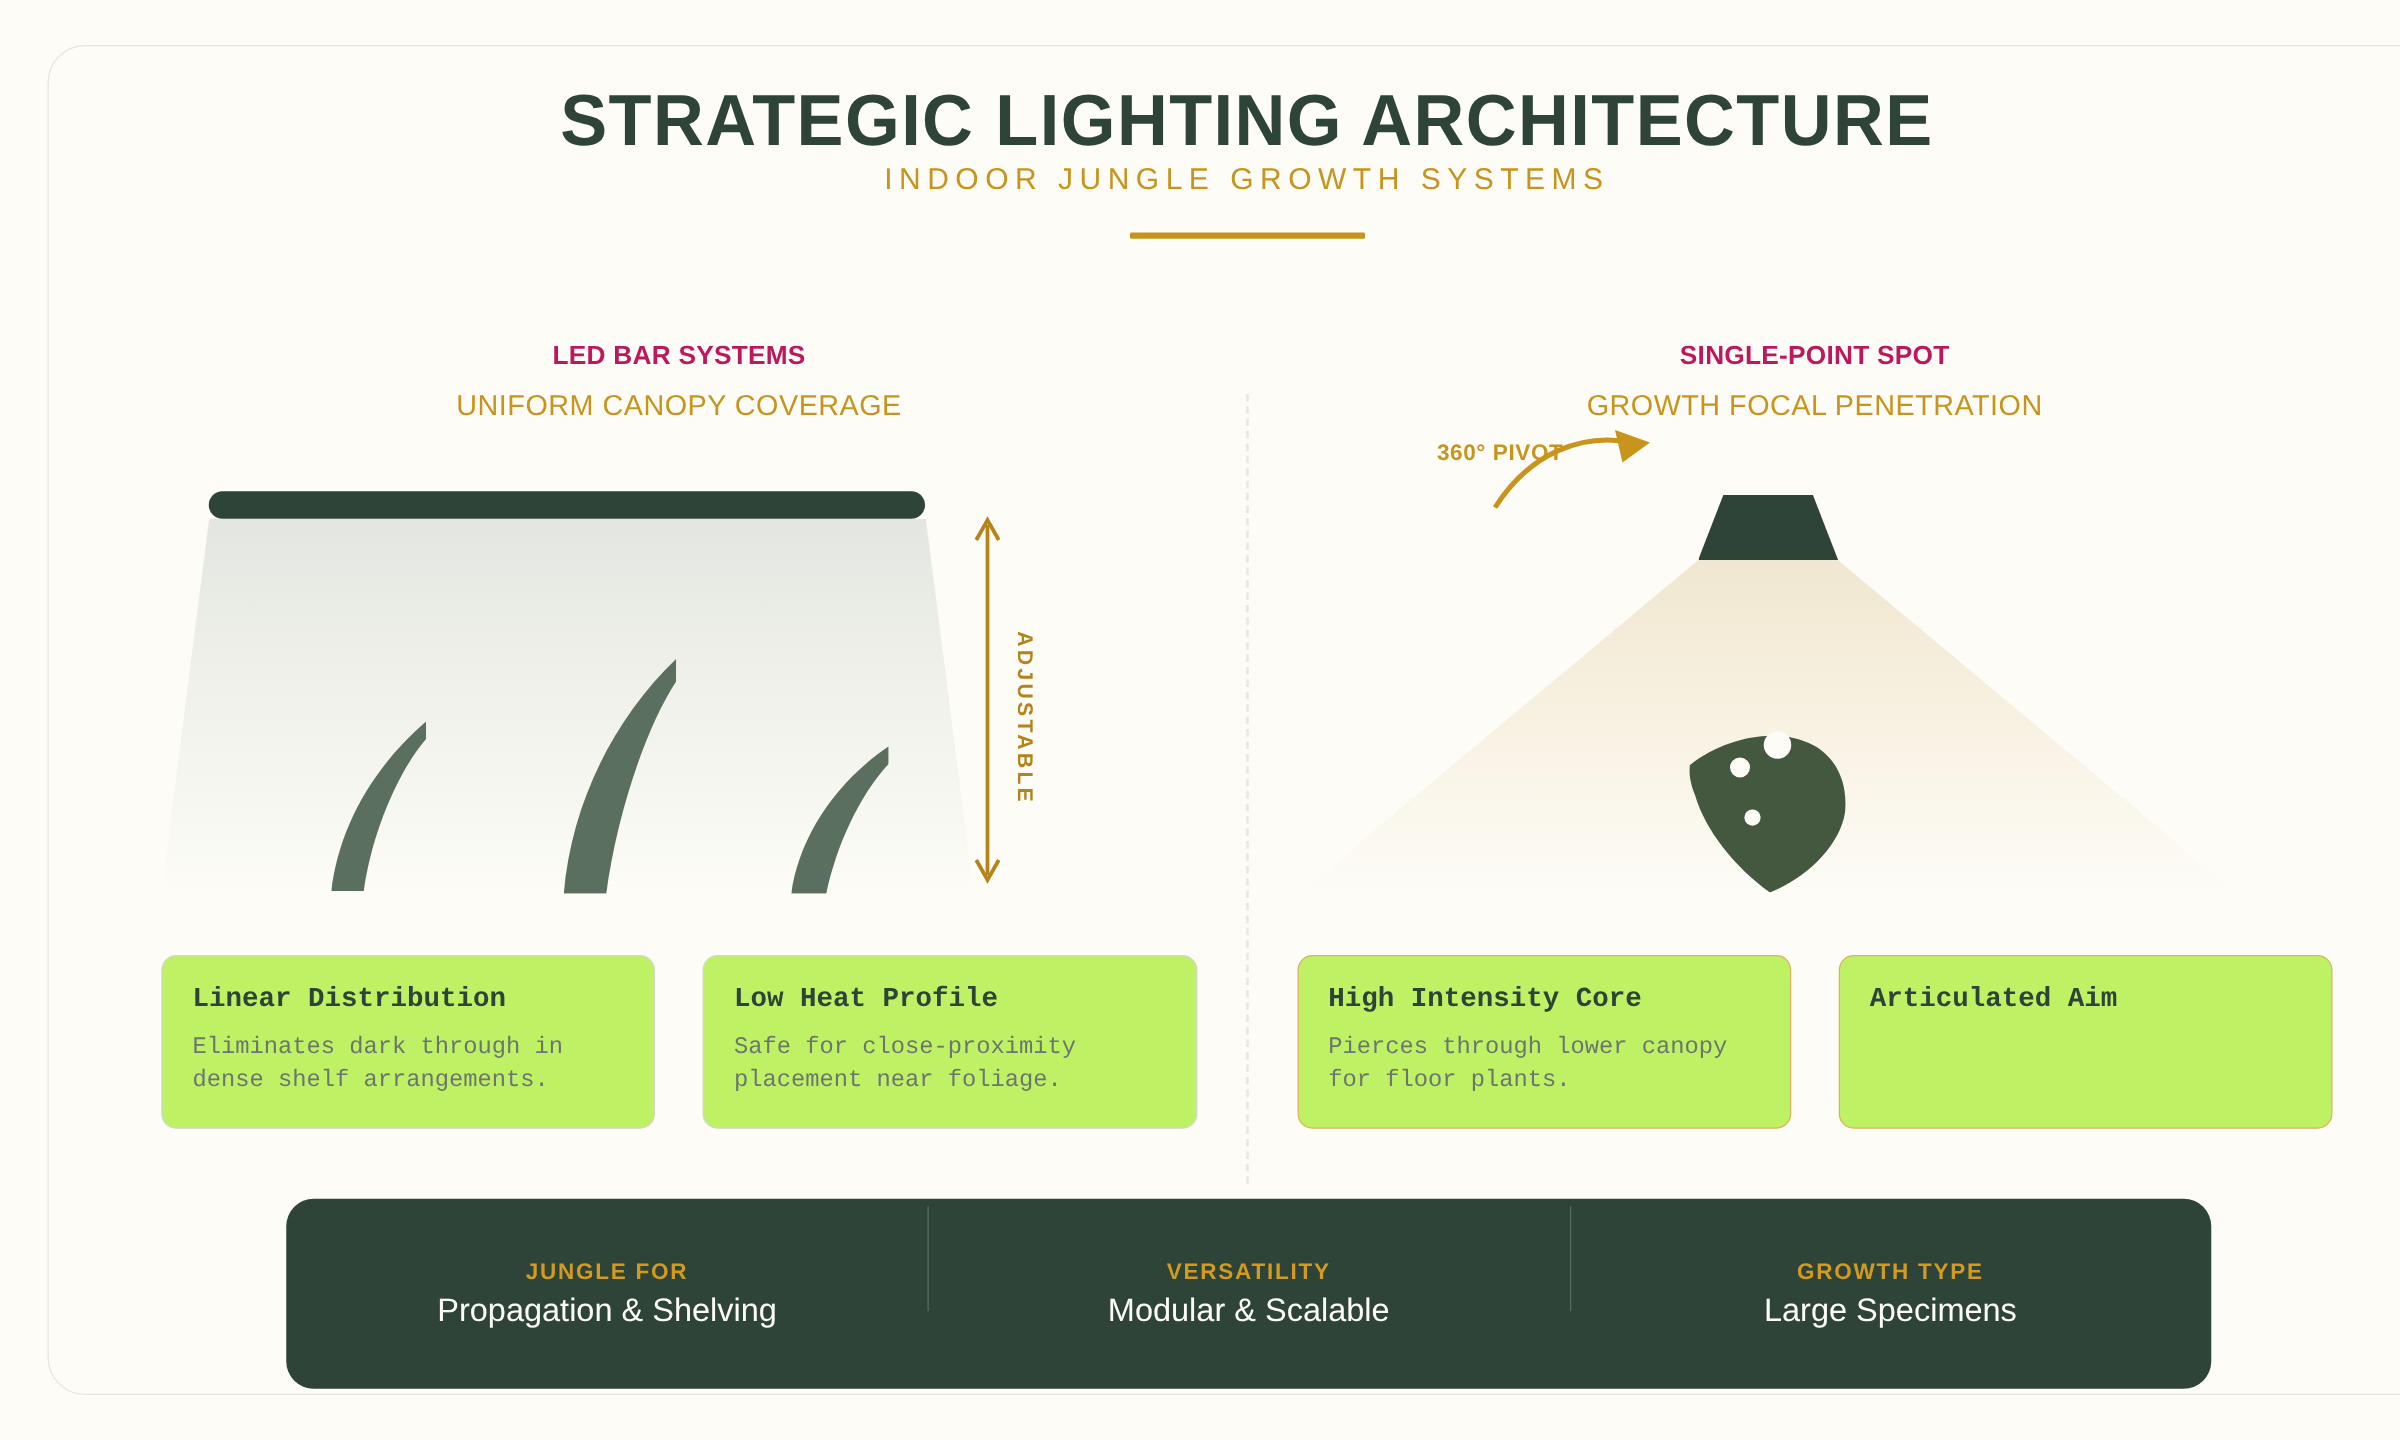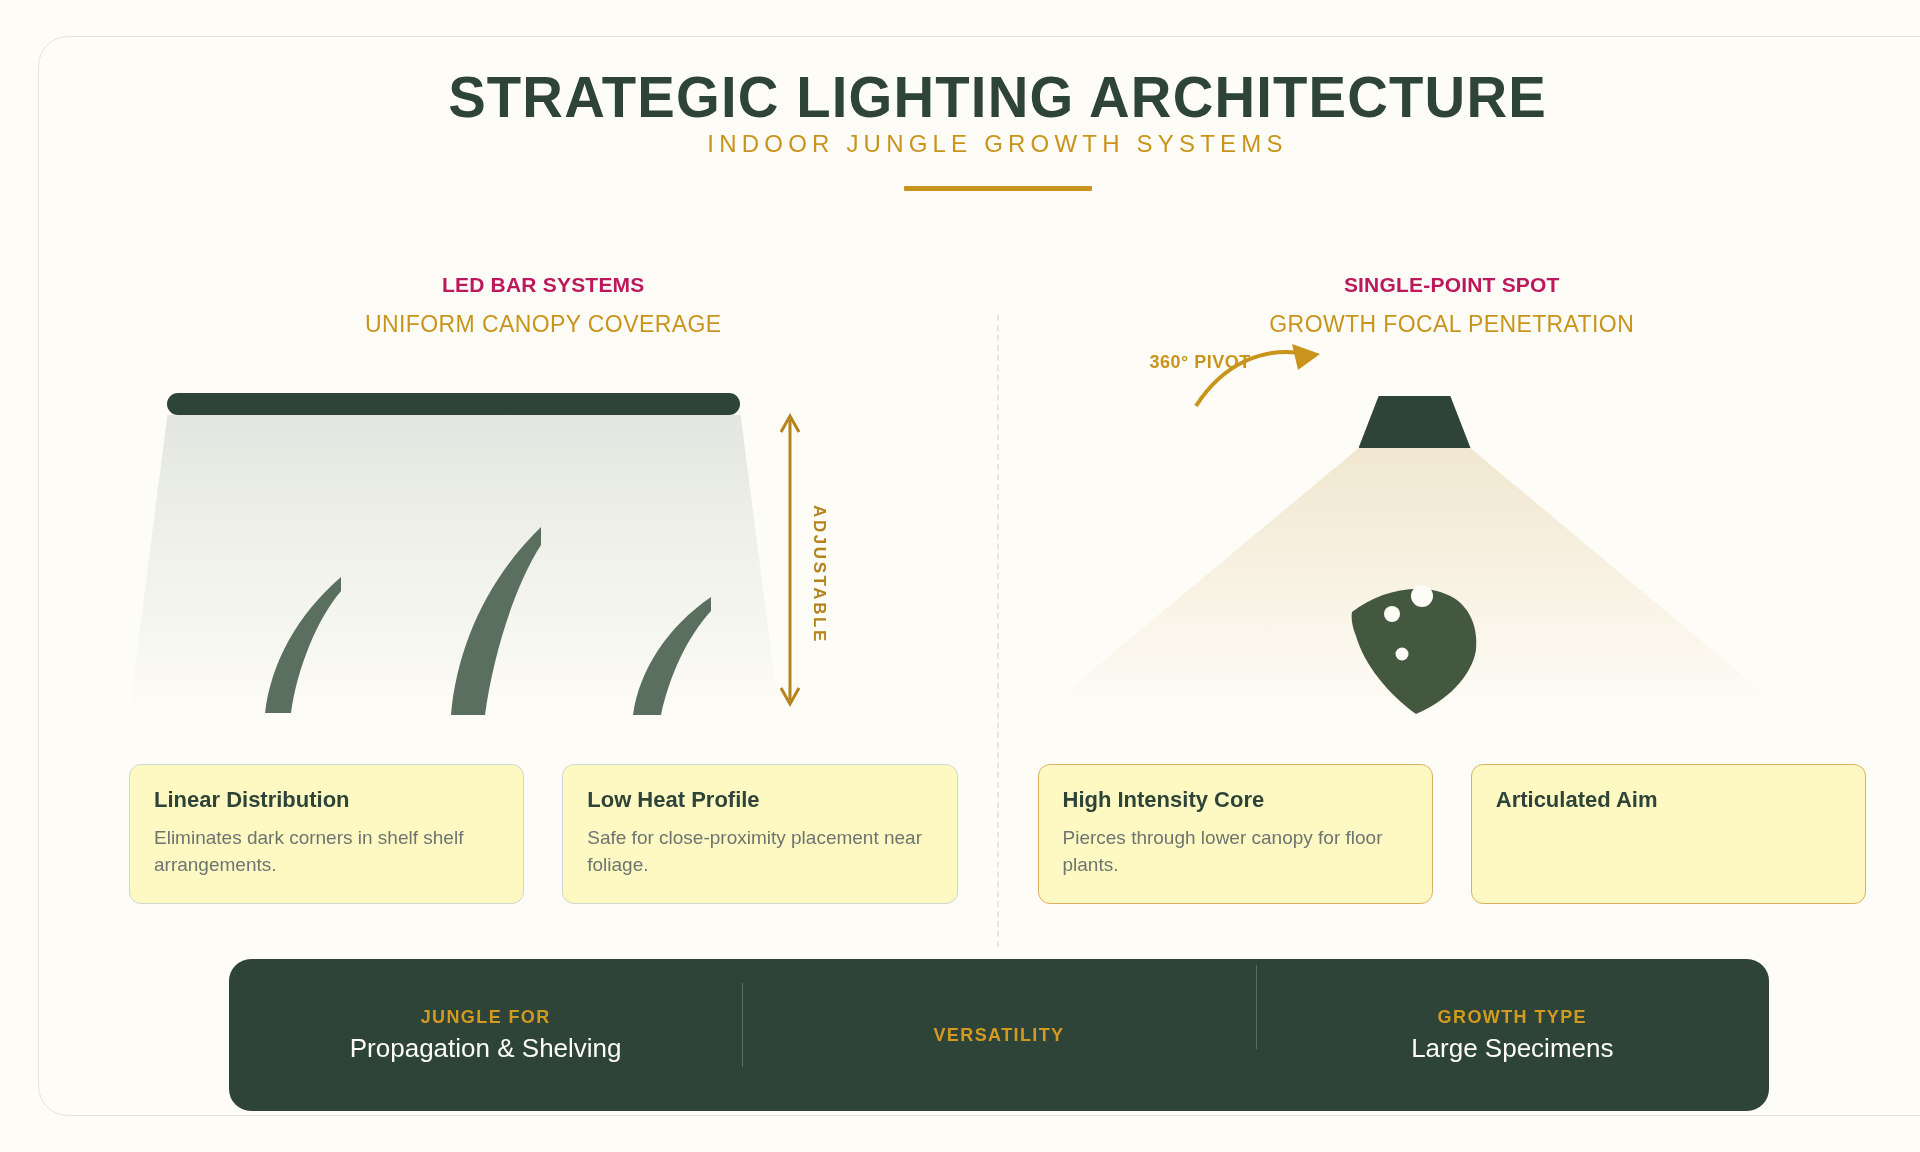--- a/index.html
+++ b/index.html
@@ -171,22 +171,23 @@
     width: 130px; height: 146px;
   }
 
   
   .cards { display: flex; gap: 38px; margin-top: 22px; }
   .card {
     flex: 1;
     box-sizing: border-box;
     border-radius: 12px;
     padding: 22px 24px 24px 24px;
-    background: #fef9c3;
+    background: #bef264;
     min-height: 120px;
+    font-family: Liberation Mono, monospace;
   }
   .card-left  { border: 1.5px solid #cfd8ce; }
   .card-right { border: 1.5px solid #dcb25f; }
   .card-title {
     font-size: 22px;
     font-weight: bold;
     color: #2e4438;
     margin-bottom: 12px;
   }
   .card-body {
@@ -265,21 +266,21 @@
             <polyline points="2,22 11,6 20,22" fill="none" stroke="#b5831a" stroke-width="3"></polyline>
             <polyline points="2,278 11,294 20,278" fill="none" stroke="#b5831a" stroke-width="3"></polyline>
           </svg>
           <div class="adj-label">ADJUSTABLE</div>
         </div>
       </div>
 
       <div class="cards">
         <div class="card card-left">
           <div class="card-title">Linear Distribution</div>
-          <div class="card-body">Eliminates dark corners in shelf shelf arrangements.</div>
+          <div class="card-body">Eliminates dark through in dense shelf arrangements.</div>
         </div>
         <div class="card card-left">
           <div class="card-title">Low Heat Profile</div>
           <div class="card-body">Safe for close-proximity placement near foliage.</div>
         </div>
       </div>
     </div>
 
     <div class="column col-right">
       <div class="col-head">
@@ -317,20 +318,21 @@
     </div>
   </div>
 
   <div class="footer">
     <div class="footer-cell">
       <div class="footer-label">JUNGLE FOR</div>
       <div class="footer-value">Propagation &amp; Shelving</div>
     </div>
     <div class="footer-cell">
       <div class="footer-label">VERSATILITY</div>
+      <div class="footer-value">Modular &amp; Scalable</div>
     </div>
     <div class="footer-cell">
       <div class="footer-label">GROWTH TYPE</div>
       <div class="footer-value">Large Specimens</div>
     </div>
   </div>
 
 </div>
 
 </body></html>

